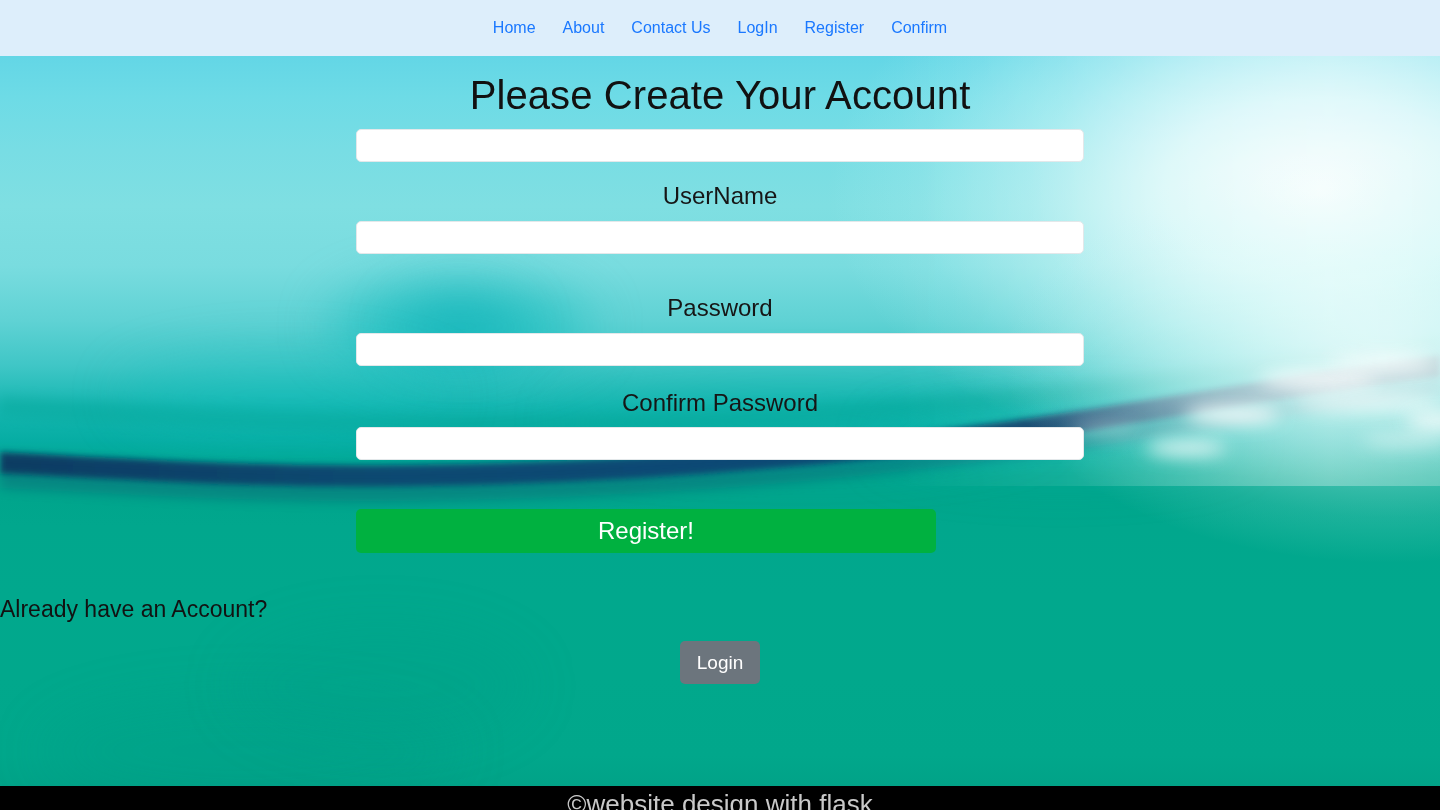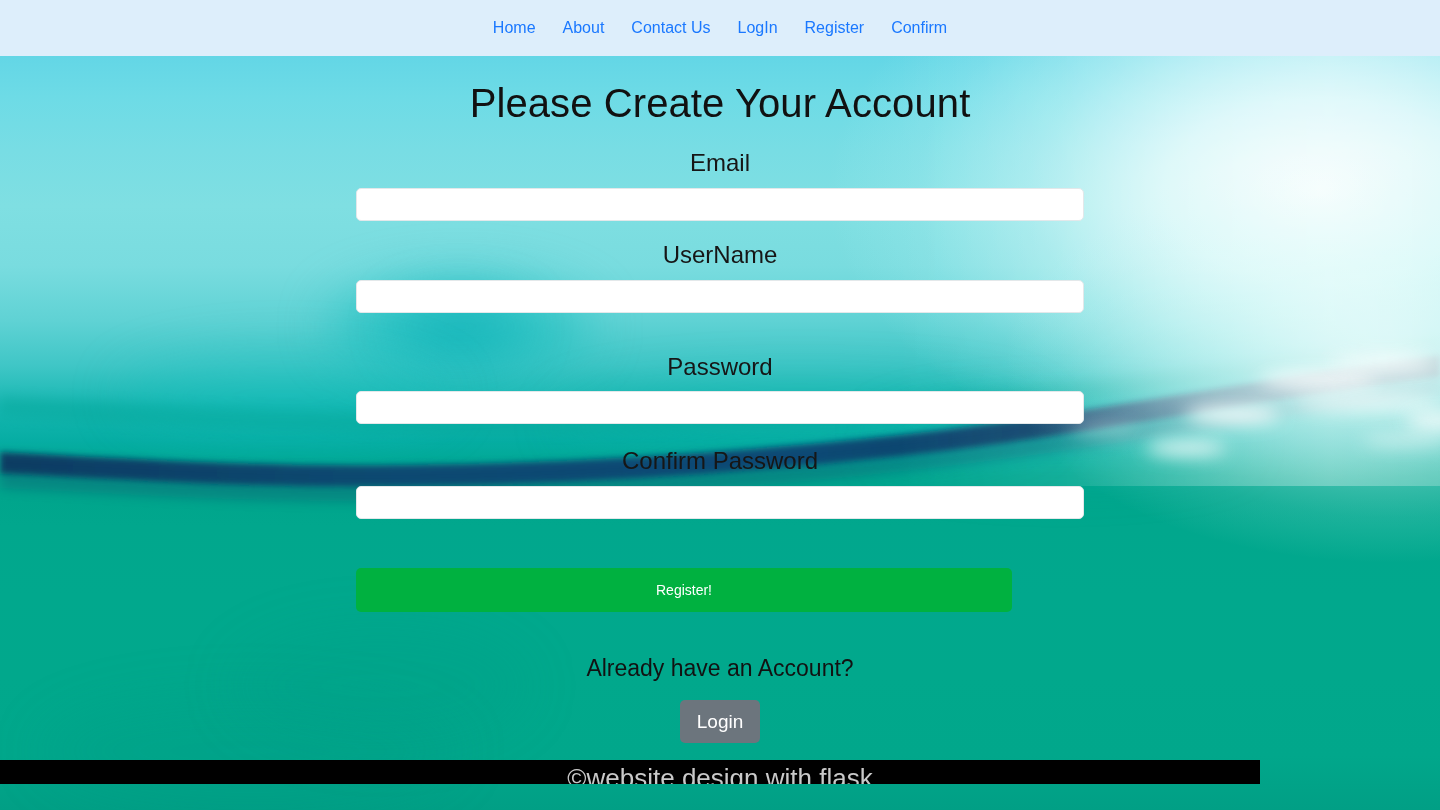--- a/index.html
+++ b/index.html
@@ -162,21 +162,21 @@
   
   .content {
     position: absolute;
     top: 56px;
     left: 0;
     width: 1440px;
     z-index: 10;
   }
 
   .page-title {
-    margin: 8px;
+    margin: 0;
     padding-top: 15px;
     text-align: center;
     font-size: 40px;
     font-weight: normal;
     color: #111111;
     line-height: 1.2;
     letter-spacing: 0.1px;
   }
 
   .form-wrap {
@@ -213,37 +213,37 @@
   .f-user-label    { margin-top: 20px; }
   .f-user-input    { margin-top: 10px; }
   .f-pass-label    { margin-top: 40px; }
   .f-pass-input    { margin-top: 10px; }
   .f-conf-label    { margin-top: 23px; }
   .f-conf-input    { margin-top: 10px; }
 
   .register-button {
     display: block;
     box-sizing: border-box;
-    width: 656px;
+    width: 580px;
     height: 44px;
     margin-top: 49px;
     background: #00b140;
     border: none;
     border-radius: 5px;
     color: #ffffff;
-    font-size: 14px;
+    font-size: 24px;
     font-family: "Liberation Sans", sans-serif;
     cursor: pointer;
     line-height: 44px;
     padding: 0;
     text-align: center;
   }
 
   .already-text {
-    text-align: center;
+    text-align: left;
     font-size: 23px;
     color: #121212;
     margin-top: 43px;
     line-height: 1.2;
   }
 
   .login-button {
     display: block;
     margin: 17px auto 0 auto;
     box-sizing: border-box;
@@ -258,22 +258,22 @@
     font-family: "Liberation Sans", sans-serif;
     cursor: pointer;
     line-height: 43px;
     text-align: center;
   }
 
   
   .footer {
     position: absolute;
     left: 0;
-    top: 760px;
-    width: 1260px;
+    top: 786px;
+    width: 1440px;
     height: 24px;
     background: #000000;
     z-index: 25;
     overflow: hidden;
   }
   .footer-text {
     display: block;
     width: 1440px;
     text-align: center;
     color: #c9c9c9;
@@ -363,21 +363,20 @@
       <a class="nav-link" href="#">Register</a>
       <a class="nav-link" href="#">Confirm</a>
     </div>
   </nav>
 
   <div class="content">
     <h1 class="page-title">Please Create Your Account</h1>
 
     <form class="form-wrap">
 
-      <label class="field-label f-email-label">Email</label>
       <input class="text-input f-email-input" type="text" placeholder="" style="">
 
       <label class="field-label f-user-label">UserName</label>
       <input class="text-input f-user-input" type="text" placeholder="" style="">
 
       <label class="field-label f-pass-label">Password</label>
       <input class="text-input f-pass-input" type="password" placeholder="" style="">
 
       <label class="field-label f-conf-label">Confirm Password</label>
       <input class="text-input f-conf-input" type="password" placeholder="" style="">

